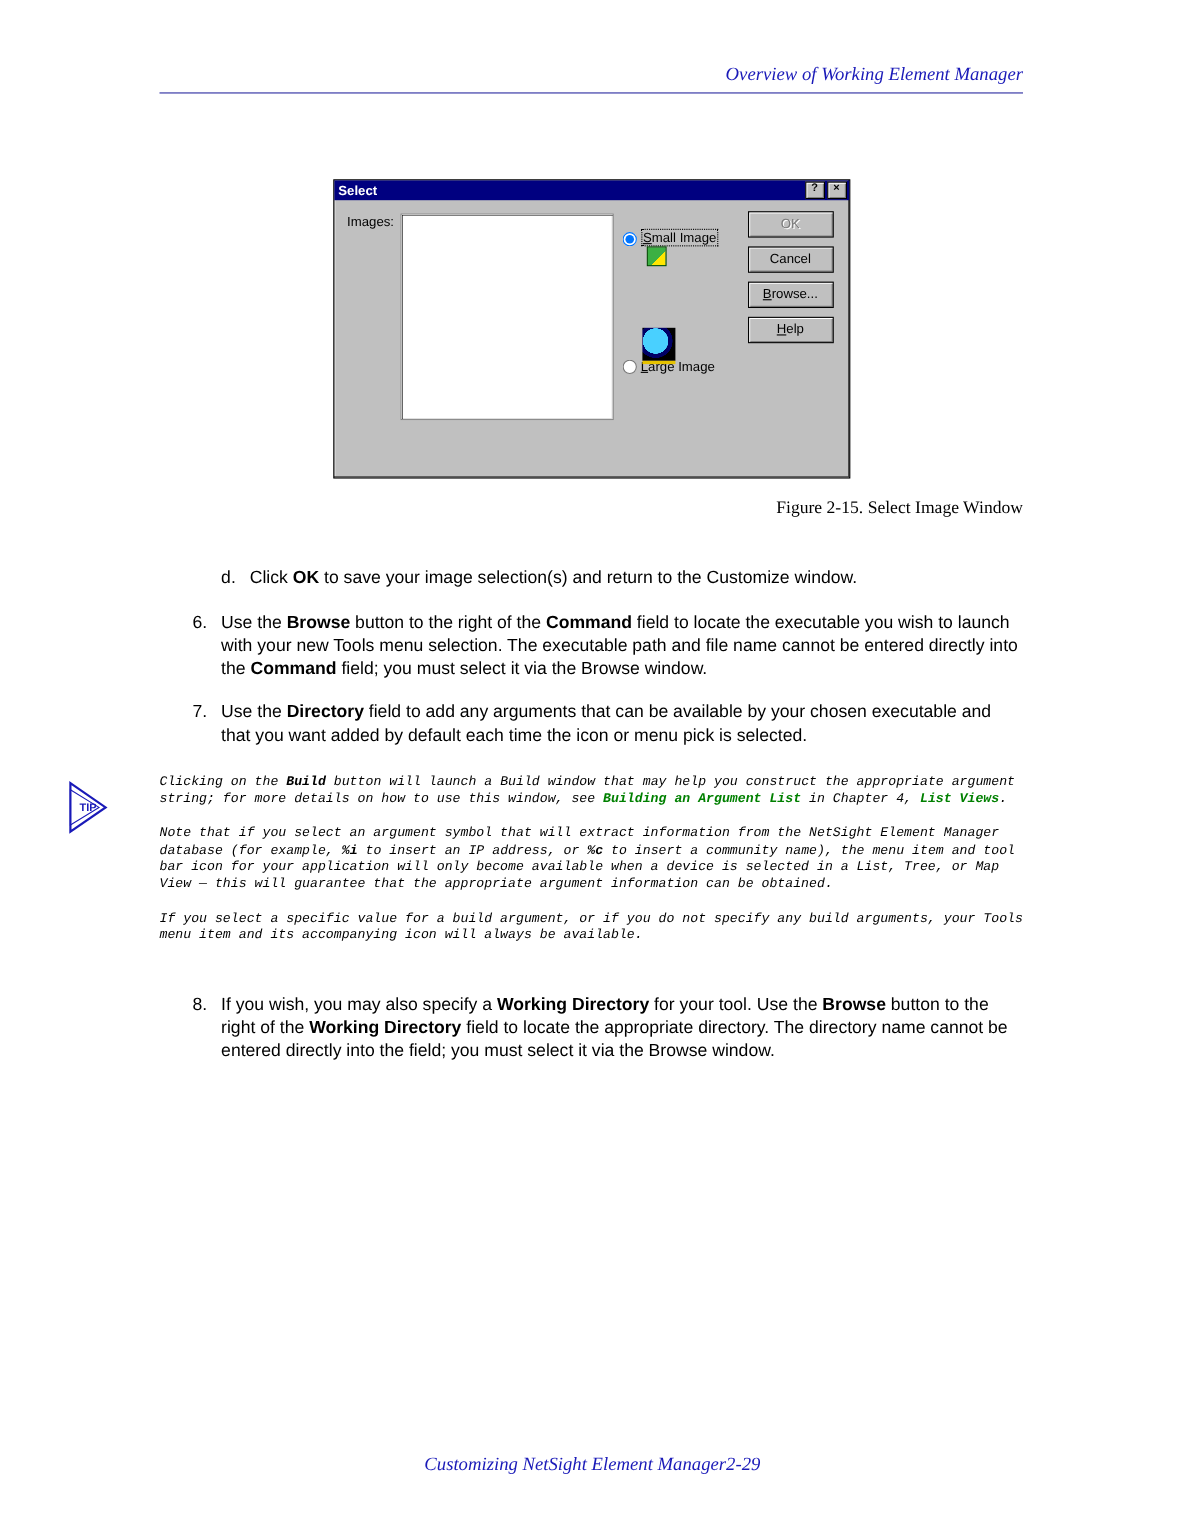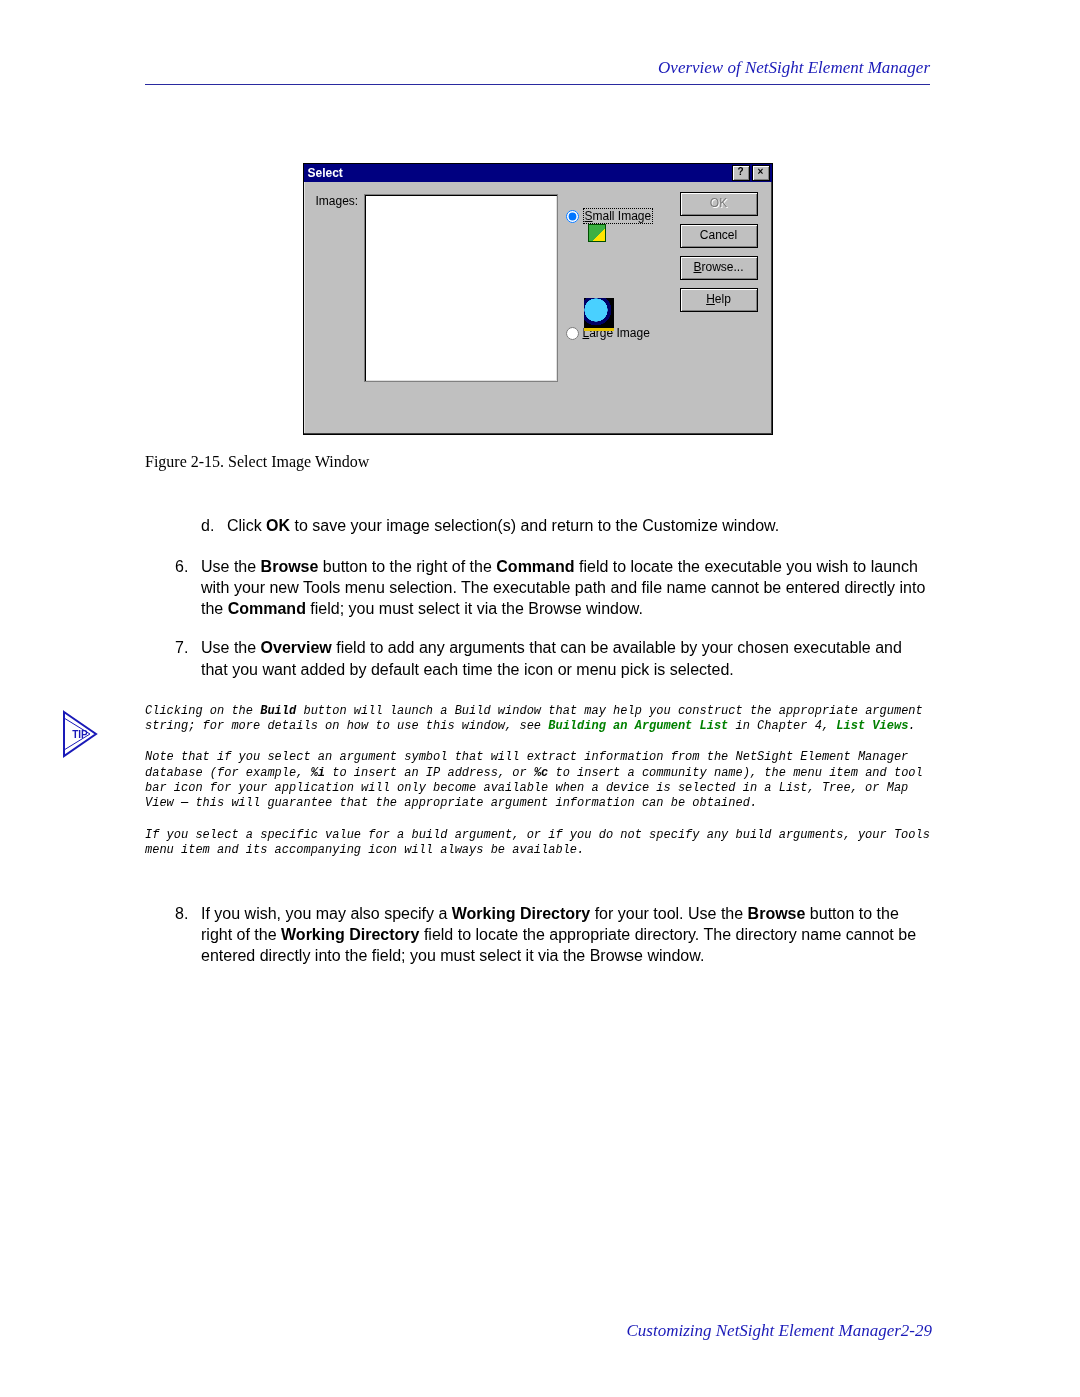--- a/index.html
+++ b/index.html
@@ -84,21 +84,21 @@
     border: 1px solid #808080;
     box-shadow: inset 1px 1px 0 #000, inset -1px -1px 0 #dfdfdf;
   }
   .radio {
     position: absolute;
     left: 262px;
     display: flex;
     align-items: center;
   }
   .radio input { margin: 0 4px 0 0; }
-  .radio.small { top: 26px; }
+  .radio.small { top: 26px; align-items: flex-end; }
   .radio.large { top: 100px; margin-top: 44px; }
   .focusbox {
     border: 1px dotted #000;
     padding: 0 1px;
   }
   .mn { text-decoration: underline; }
   .icon16 {
     position: absolute;
     left: 284px; top: 42px;
     width: 16px; height: 16px;
@@ -121,21 +121,21 @@
     border: 1px solid #000;
     box-shadow: inset 1px 1px 0 #fff, inset -1px -1px 0 #808080;
     font-family: inherit;
     font-size: 12px;
     text-align: center;
     line-height: 20px;
   }
   .wbtn.disabled { color: #7a7a7a; text-shadow: 1px 1px 0 #fff; }
   
   .caption {
-    text-align: left;
+    text-align: right;
     font-family: "Times New Roman", Times, serif;
     font-size: 16px;
     margin: 14px 0 44px 0;
   }
   
   .body-area { font-size: 16px; line-height: 1.32; }
   .num-item {
     display: flex;
     margin: 0 0 18px 30px;
   }
@@ -171,34 +171,34 @@
   }
   .tip-body p { margin: 0 0 16px 0; }
   .glink { color: #008000; font-weight: bold; font-style: italic; }
   .bser { font-weight: bold; }
   
   .footer {
     position: absolute;
     left: 145px; right: 148px; bottom: 56px;
     border-top: 0 solid #1a1ab8;
     display: flex;
-    justify-content: flex-end;
+    justify-content: center;
     font-family: "Times New Roman", Times, serif;
     font-style: italic;
     color: #1a1ab8;
     font-size: 17px;
     padding-top: 4px;
   }
 </style>
 </head>
 <body>
 
 <div class="page">
 
-  <div class="hdr">Overview of NetSight Element Manager</div>
+  <div class="hdr">Overview of Working Element Manager</div>
   <div class="top-rule"></div>
 
   <div class="dlg">
     <div class="titlebar">
       <span class="t">Select</span>
       <span class="tbtn">?</span>
       <span class="tbtn">×</span>
     </div>
     <div class="dlg-body">
       <span class="lbl-images">Images:</span>
@@ -234,21 +234,21 @@
       <span><span>Click </span><span class="b">OK</span><span> to save your image selection(s) and return to the Customize window.</span></span>
     </div>
 
     <div class="num-item">
       <span class="n">6.</span>
       <span><span>Use the </span><span class="b">Browse</span><span> button to the right of the </span><span class="b">Command</span><span> field to locate the executable you wish to launch with your new Tools menu selection. The executable path and file name cannot be entered directly into the </span><span class="b">Command</span><span> field; you must select it via the Browse window.</span></span>
     </div>
 
     <div class="num-item">
       <span class="n">7.</span>
-      <span><span>Use the </span><span class="b">Overview</span><span> field to add any arguments that can be available by your chosen executable and that you want added by default each time the icon or menu pick is selected.</span></span>
+      <span><span>Use the </span><span class="b">Directory</span><span> field to add any arguments that can be available by your chosen executable and that you want added by default each time the icon or menu pick is selected.</span></span>
     </div>
 
     <div class="tip">
       <div class="tip-gutter">
         <svg width="44" height="54" viewBox="0 0 44 54">
           <polygon points="6,4 38,26 6,48" fill="none" stroke="#1a1ab8" stroke-width="2"></polygon>
           <polygon points="6,10 32,26 6,42" fill="none" stroke="#1a1ab8" stroke-width="1"></polygon>
         </svg>
         <div style="margin-top:-34px">TIP</div>
       </div>

